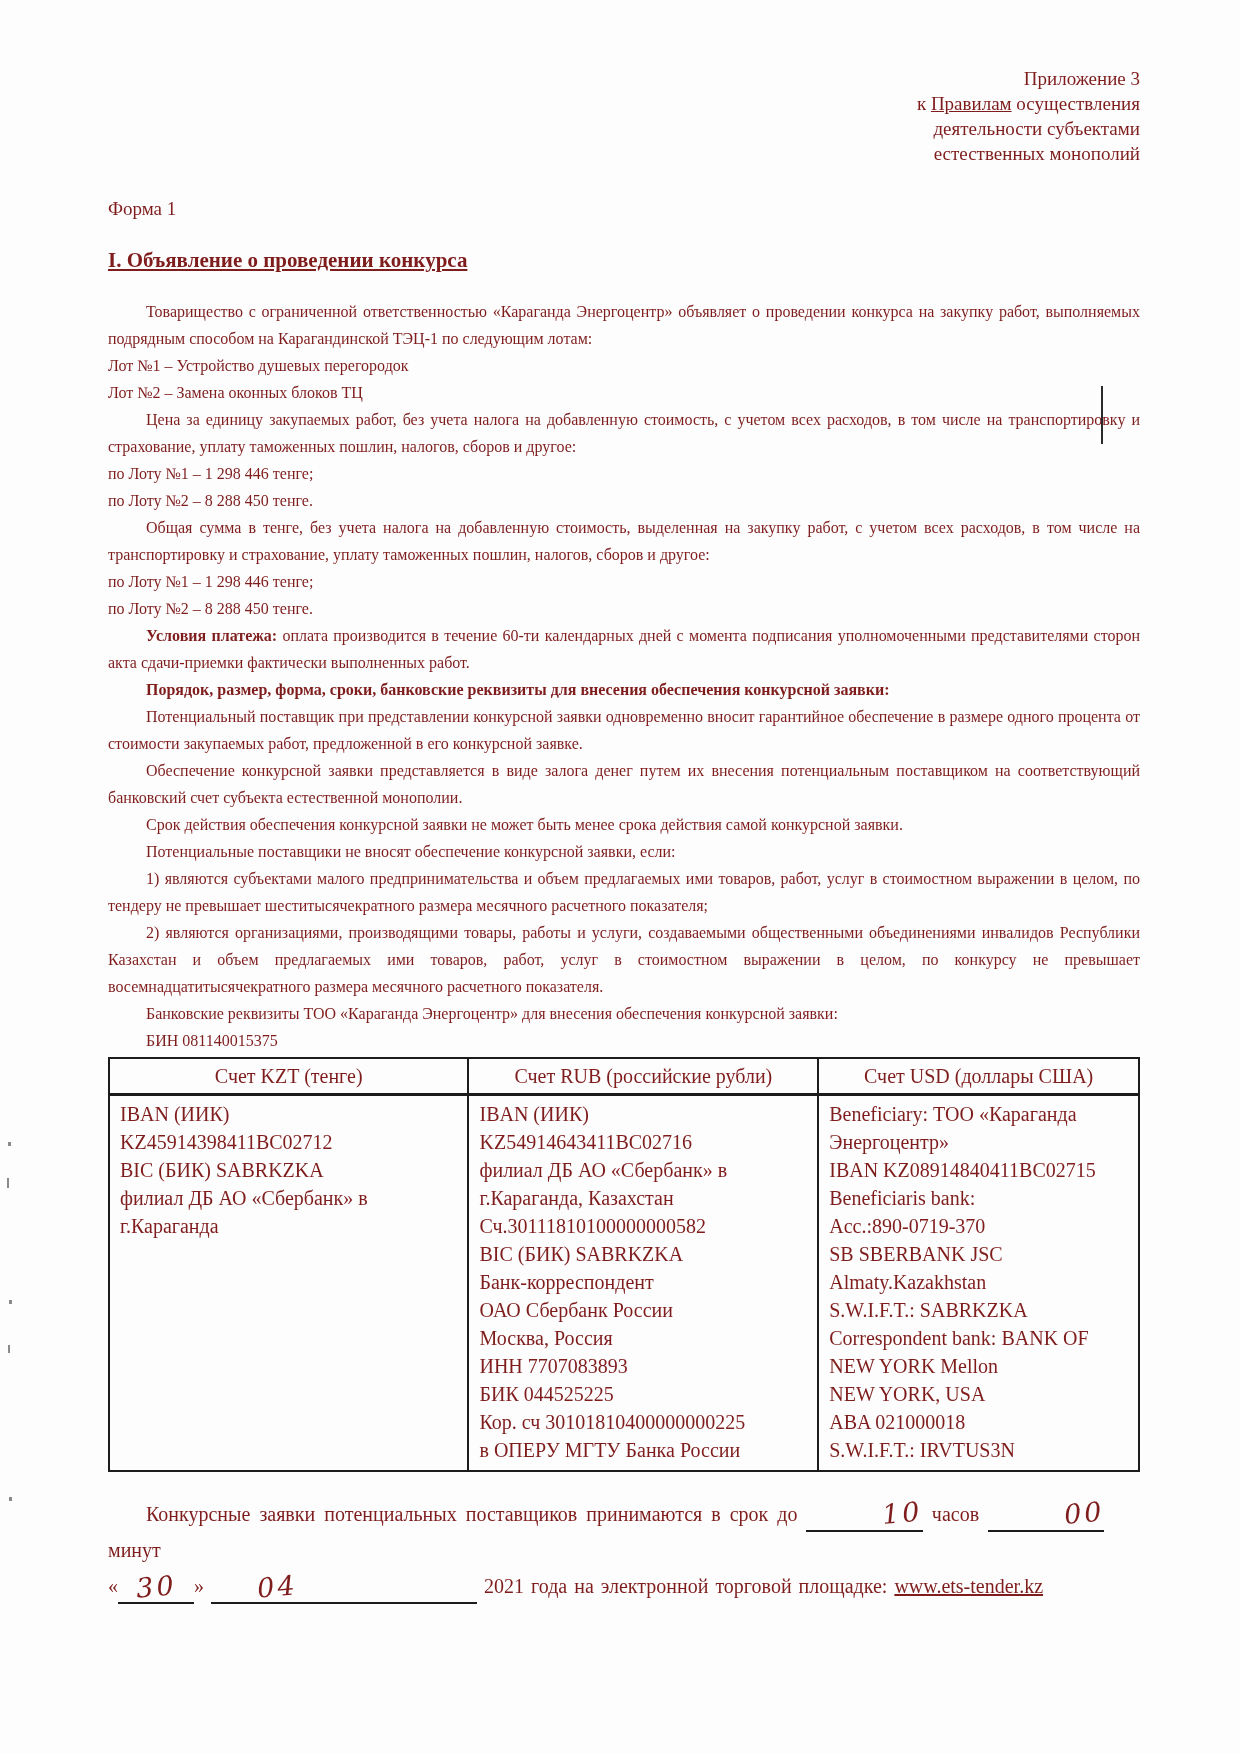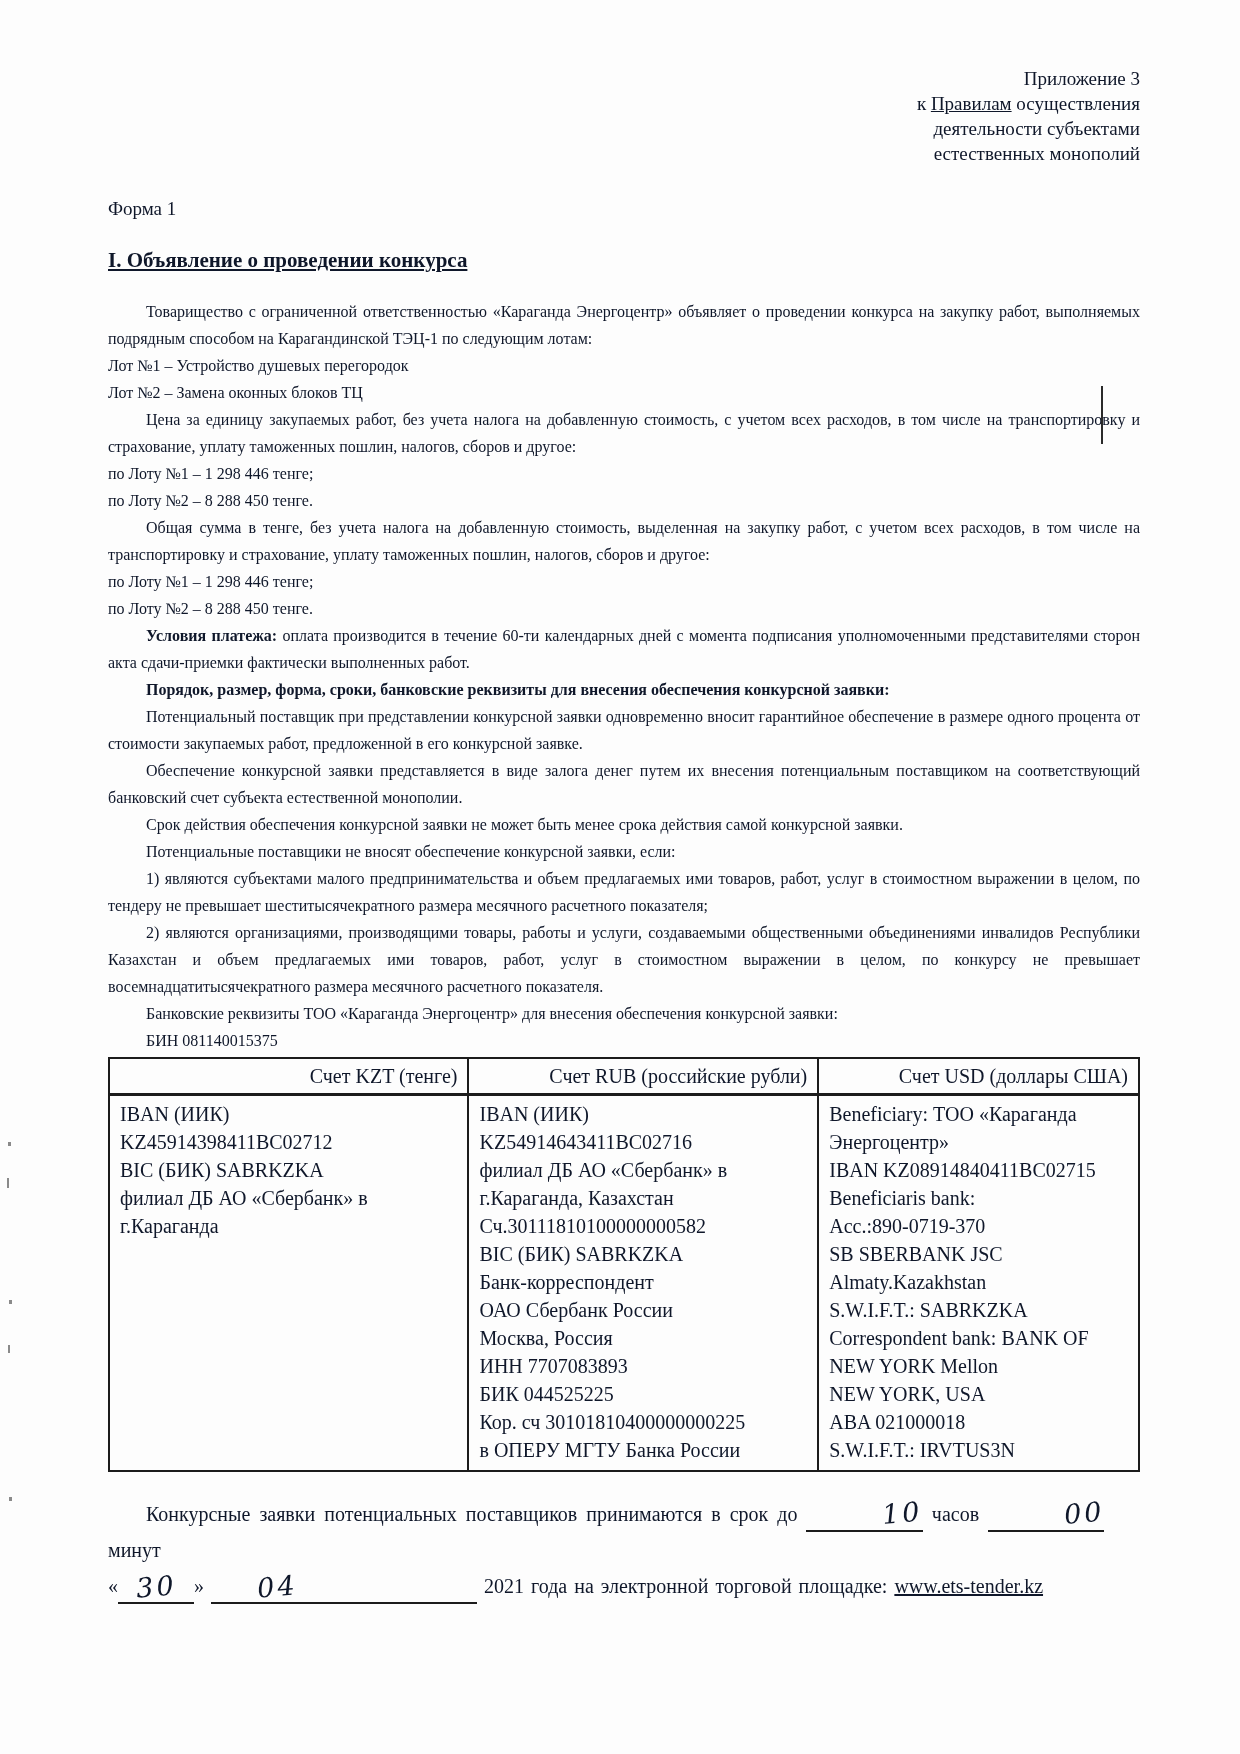--- a/index.html
+++ b/index.html
@@ -1,21 +1,21 @@
 <!DOCTYPE html>
 <html><head>
 <meta charset="utf-8">
 <style>
   html,body{margin:0;padding:0;background:#e8e8e8;}
   .page{
     position:relative;
     width:1240px;height:1754px;
     margin:0 auto;
     background:#fdfdfd;
-    color:#0f172a;
+    color:#7f1d1d;
     font-family:"Liberation Serif","DejaVu Serif",serif;
     overflow:hidden;
     box-shadow:0 0 6px rgba(0,0,0,.25);
   }
   .content{position:absolute;left:108px;top:66px;width:1032px;}
   .appendix-block{font-size:19px;line-height:25px;text-align:right;}
   .u{text-decoration:underline;}
   .form-label{font-size:19px;line-height:25px;text-align:left;margin-top:30px;}
   .doc-title{font-size:21px;font-weight:bold;text-align:left;margin:26px 0 0 0;line-height:27px;text-decoration:underline;}
   .body-text{margin-top:24px;}
@@ -28,21 +28,21 @@
     margin-top:3px;
     table-layout:fixed;
   }
   .bank-table th,.bank-table td{
     border:2px solid #1c1c1c;
     font-size:20px;
     font-weight:normal;
     padding:2px 10px;
     vertical-align:top;
   }
-  .bank-table th{text-align:right;line-height:30px;border-bottom-width:3px;}
+  .bank-table th{text-align:center;line-height:30px;border-bottom-width:3px;}
   .bank-table td{line-height:28px;padding-top:4px;padding-bottom:6px;}
   .col-kzt{width:35%;}
   .col-rub{width:34%;}
   .col-usd{width:31%;}
   .cell-line{white-space:nowrap;overflow:hidden;}
   .footer{margin-top:24px;font-size:20px;}
   .f-line{line-height:36px;}
   .f-line1{text-indent:38px;word-spacing:4px;}
   .f-line2{word-spacing:2px;}
   .blank{

